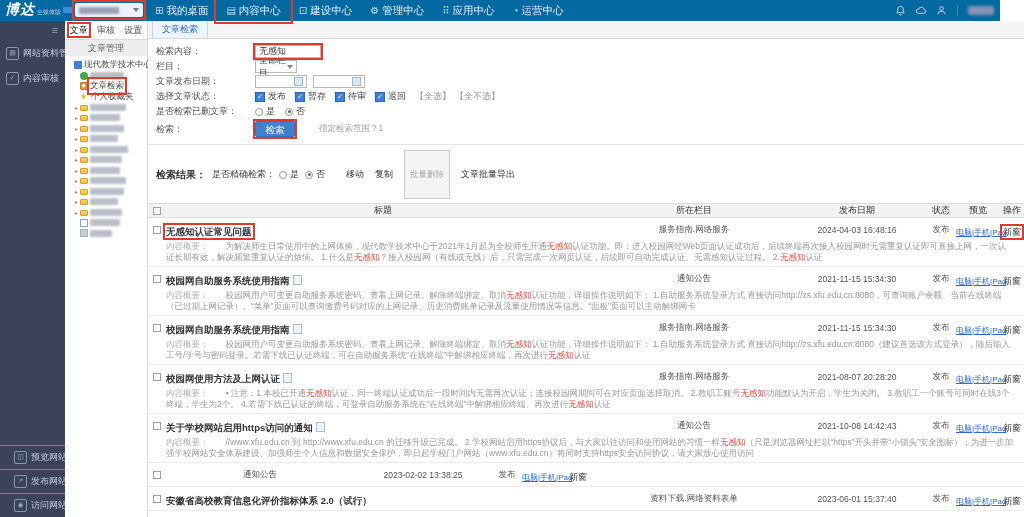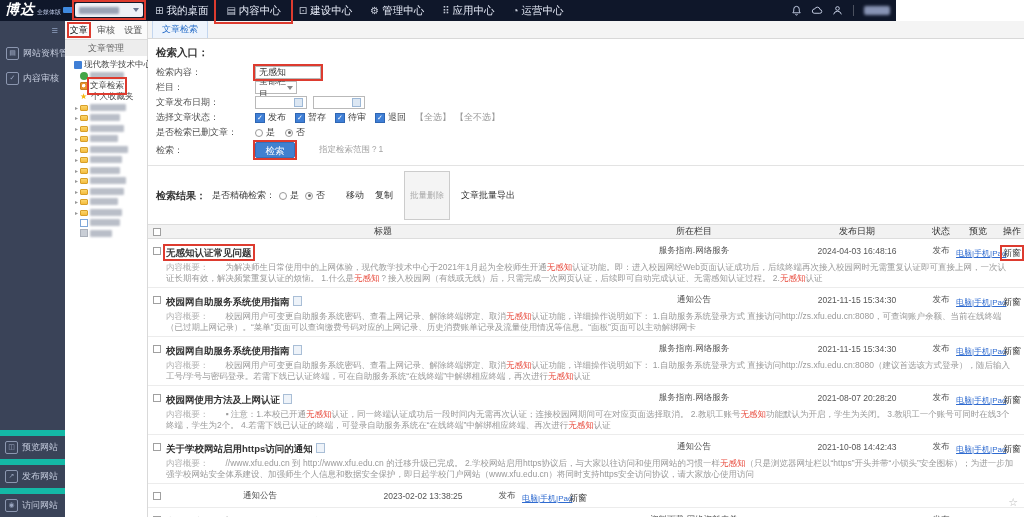--- a/index.html
+++ b/index.html
@@ -1,19 +1,19 @@
 <!DOCTYPE html>
 <html><head>
 <meta charset="utf-8">
 <style>
   html,body{margin:0;padding:0}
   body{width:1024px;height:517px;position:relative;overflow:hidden;background:#fff;
        font-family:"Liberation Sans","DejaVu Sans",sans-serif;-webkit-font-smoothing:antialiased}
   
-  .topbar{position:absolute;left:0;top:0;width:896px;height:21px;background:#0f172a;color:#fff;z-index:5}
+  .topbar{position:absolute;left:0;top:0;width:1000px;height:21px;background:#0369a1;color:#fff;z-index:5}
   .logo{position:absolute;left:5px;top:1px;display:flex;align-items:baseline}
   .logo-main{font-size:14px;font-weight:bold;font-style:italic;letter-spacing:1px}
   .logo-sub{font-size:6px;color:#bcc8e6;margin-left:2px}
   .logo-badge{width:11px;height:6px;background:#3f8ae0;border-radius:1px;margin-left:2px;align-self:center}
   .site-sel{position:absolute;left:75px;top:3px;width:60px;height:14px;background:#eef1f7;border-radius:2px;
             display:flex;align-items:center;justify-content:space-between;padding:0 4px}
   .caret{width:0;height:0;border-left:3px solid transparent;border-right:3px solid transparent;border-top:4px solid #6b7690}
   .menus{position:absolute;left:146px;top:0;height:21px;display:flex;align-items:center}
   .menu-item{display:flex;align-items:center;padding:0 9px;height:21px;font-size:10.5px;color:#e7ecf8}
   .menu-icon{font-size:10px;margin-right:3px;opacity:.85}
@@ -22,21 +22,21 @@
   .user-blob{width:26px;height:9px;background:#8793b4;filter:blur(1.5px);border-radius:2px;margin-left:10px}
   .tr-div{width:1px;height:11px;background:rgba(255,255,255,.25);margin-left:10px}
   
   .sidebar{position:absolute;left:0;top:21px;width:65px;height:496px;background:#3a4358;color:#c3cadb}
   .side-toggle{position:absolute;top:3px;right:7px;color:#8fa0c0;font-size:11px}
   .side-list{padding-top:20px}
   .side-item{display:flex;align-items:center;gap:4px;padding:6px 0 6px 6px;font-size:9px;color:#c3cadb;white-space:nowrap}
   .side-icon{width:11px;height:11px;border:1px solid #8c97b0;border-radius:2px;flex:none;
              font-size:7px;line-height:10px;text-align:center;color:#9aa6c0}
   .side-bottom{position:absolute;left:0;bottom:0;width:65px}
-  .side-bottom .side-item{border-top:6px solid #14b8a6;padding:5px 0 5px 5px}
+  .side-bottom .side-item{border-top:1px solid #14b8a6;padding:5px 0 5px 14px}
   
   .explorer{position:absolute;left:65px;top:21px;width:83px;height:496px;background:#fff;border-right:1px solid #d9d9d9;box-sizing:border-box}
   .ex-tabs{display:flex;height:18px;border-bottom:1px solid #ddd;background:#fbfbfb}
   .ex-tab{flex:1;text-align:center;font-size:9px;color:#555;line-height:18px}
   .ex-tab.active{color:#111;font-weight:normal}
   .ex-header{height:16px;background:#ededed;text-align:center;font-size:9px;color:#666;line-height:16px}
   .tree{padding:4px 2px 0 2px;font-size:8.5px;color:#444}
   .tree-item{display:flex;align-items:center;height:10.5px;white-space:nowrap}
   .tree-arrow{width:5px;color:#999;font-size:6px;flex:none}
   .ti{width:8px;height:8px;margin-right:2px;flex:none;display:inline-block}
@@ -289,21 +289,20 @@
       </div>
     </div>
 </div>
 
 <div class="main">
   <div class="main-tabs">
     <span class="main-tab">文章检索</span>
   </div>
 
   <div class="form">
-    <div class="sec-title">检索入口：</div>
 
     <div class="frow">
       <span class="flabel">检索内容：</span>
       <span class="fbox finput annotated">无感知</span>
     </div>
 
     <div class="frow">
       <span class="flabel">栏目：</span>
       <span class="fbox fselect">
         <span>全部栏目</span>

